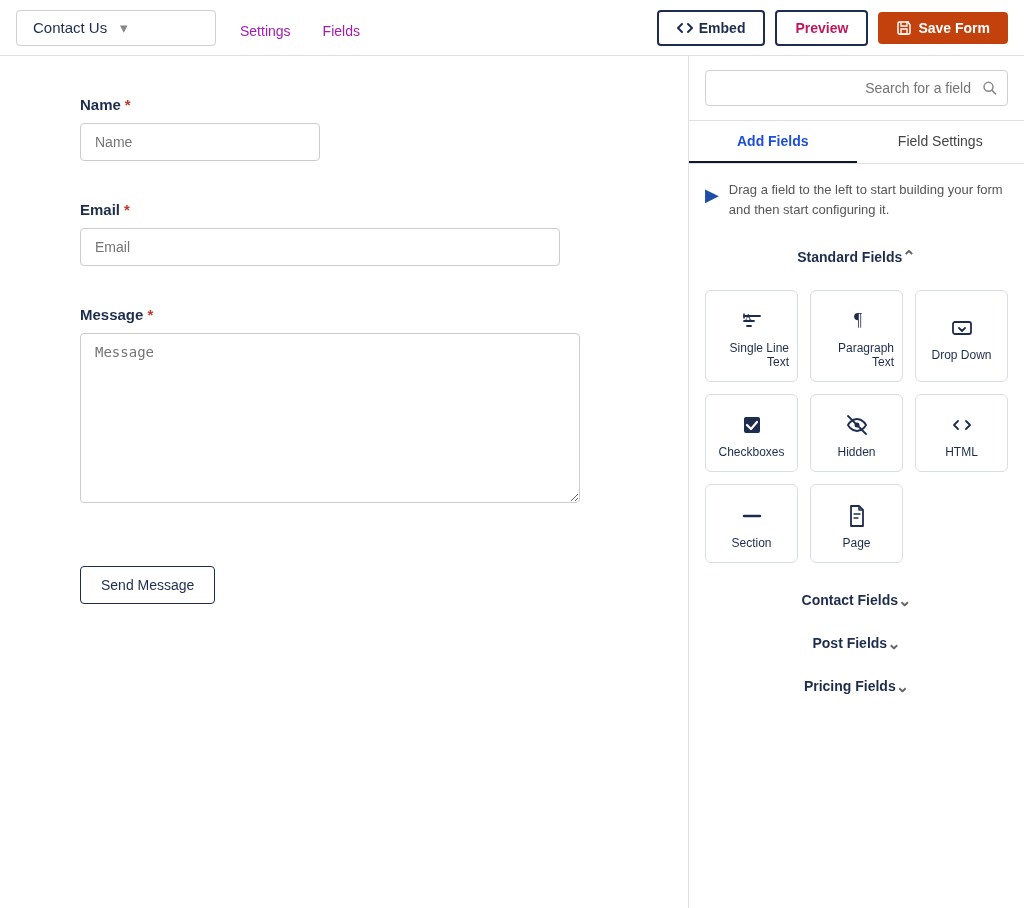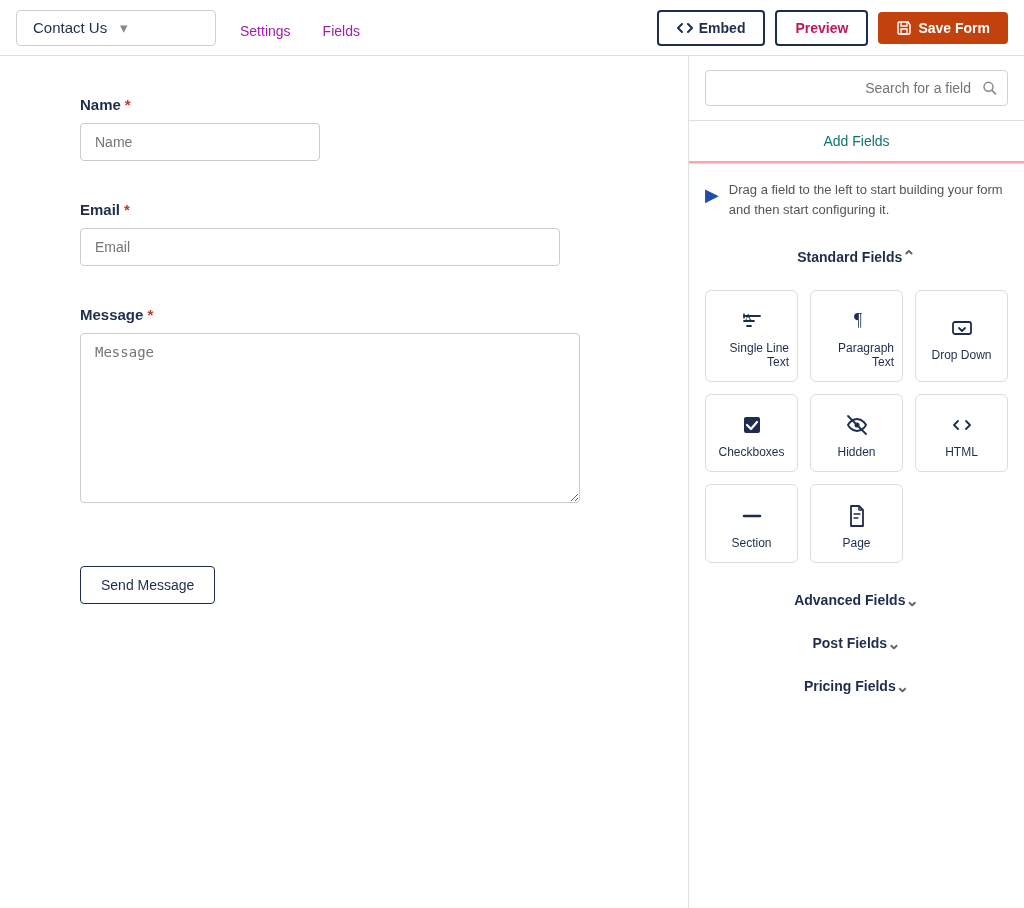--- a/index.html
+++ b/index.html
@@ -200,23 +200,23 @@
     .panel-tab {
       flex: 1;
       text-align: center;
       padding: 12px 0;
       font-size: 14px;
       font-weight: 500;
       cursor: pointer;
       color: #444;
     }
     .panel-tab.active {
-      color: #0f766e;
-      border-bottom: 2px solid #fca5a5;
-      font-weight: 400;
+      color: #1d4ed8;
+      border-bottom: 2px solid #0f172a;
+      font-weight: 700;
     }
 
     
     .drag-hint {
       display: flex;
       align-items: flex-start;
       gap: 10px;
       padding: 16px;
       color: #555;
       font-size: 13px;
@@ -360,20 +360,23 @@
             <path d="M10 10l3.5 3.5" stroke="#888" stroke-width="1.5" stroke-linecap="round"></path>
           </svg>
         </span>
       </div>
     </div>
 
     <div class="panel-tabs">
       <div class="panel-tab active">
         <span>Add Fields</span>
       </div>
+      <div class="panel-tab">
+        <span>Field Settings</span>
+      </div>
     </div>
 
     <div class="drag-hint">
       <span class="cursor-icon">▶</span>
       <span>Drag a field to the left to start building your form and then start configuring it.</span>
     </div>
 
     <div class="fields-panel">
 
       <div>
@@ -463,21 +466,21 @@
               </svg>
             </span>
             <span class="field-card-label">Page</span>
           </div>
 
         </div>
       </div>
 
       <div>
         <div class="section-header">
-          <span>Advanced Fields</span>
+          <span>Contact Fields</span>
           <span class="chevron">⌄</span>
         </div>
       </div>
 
       <div>
         <div class="section-header">
           <span>Post Fields</span>
           <span class="chevron">⌄</span>
         </div>
       </div>

